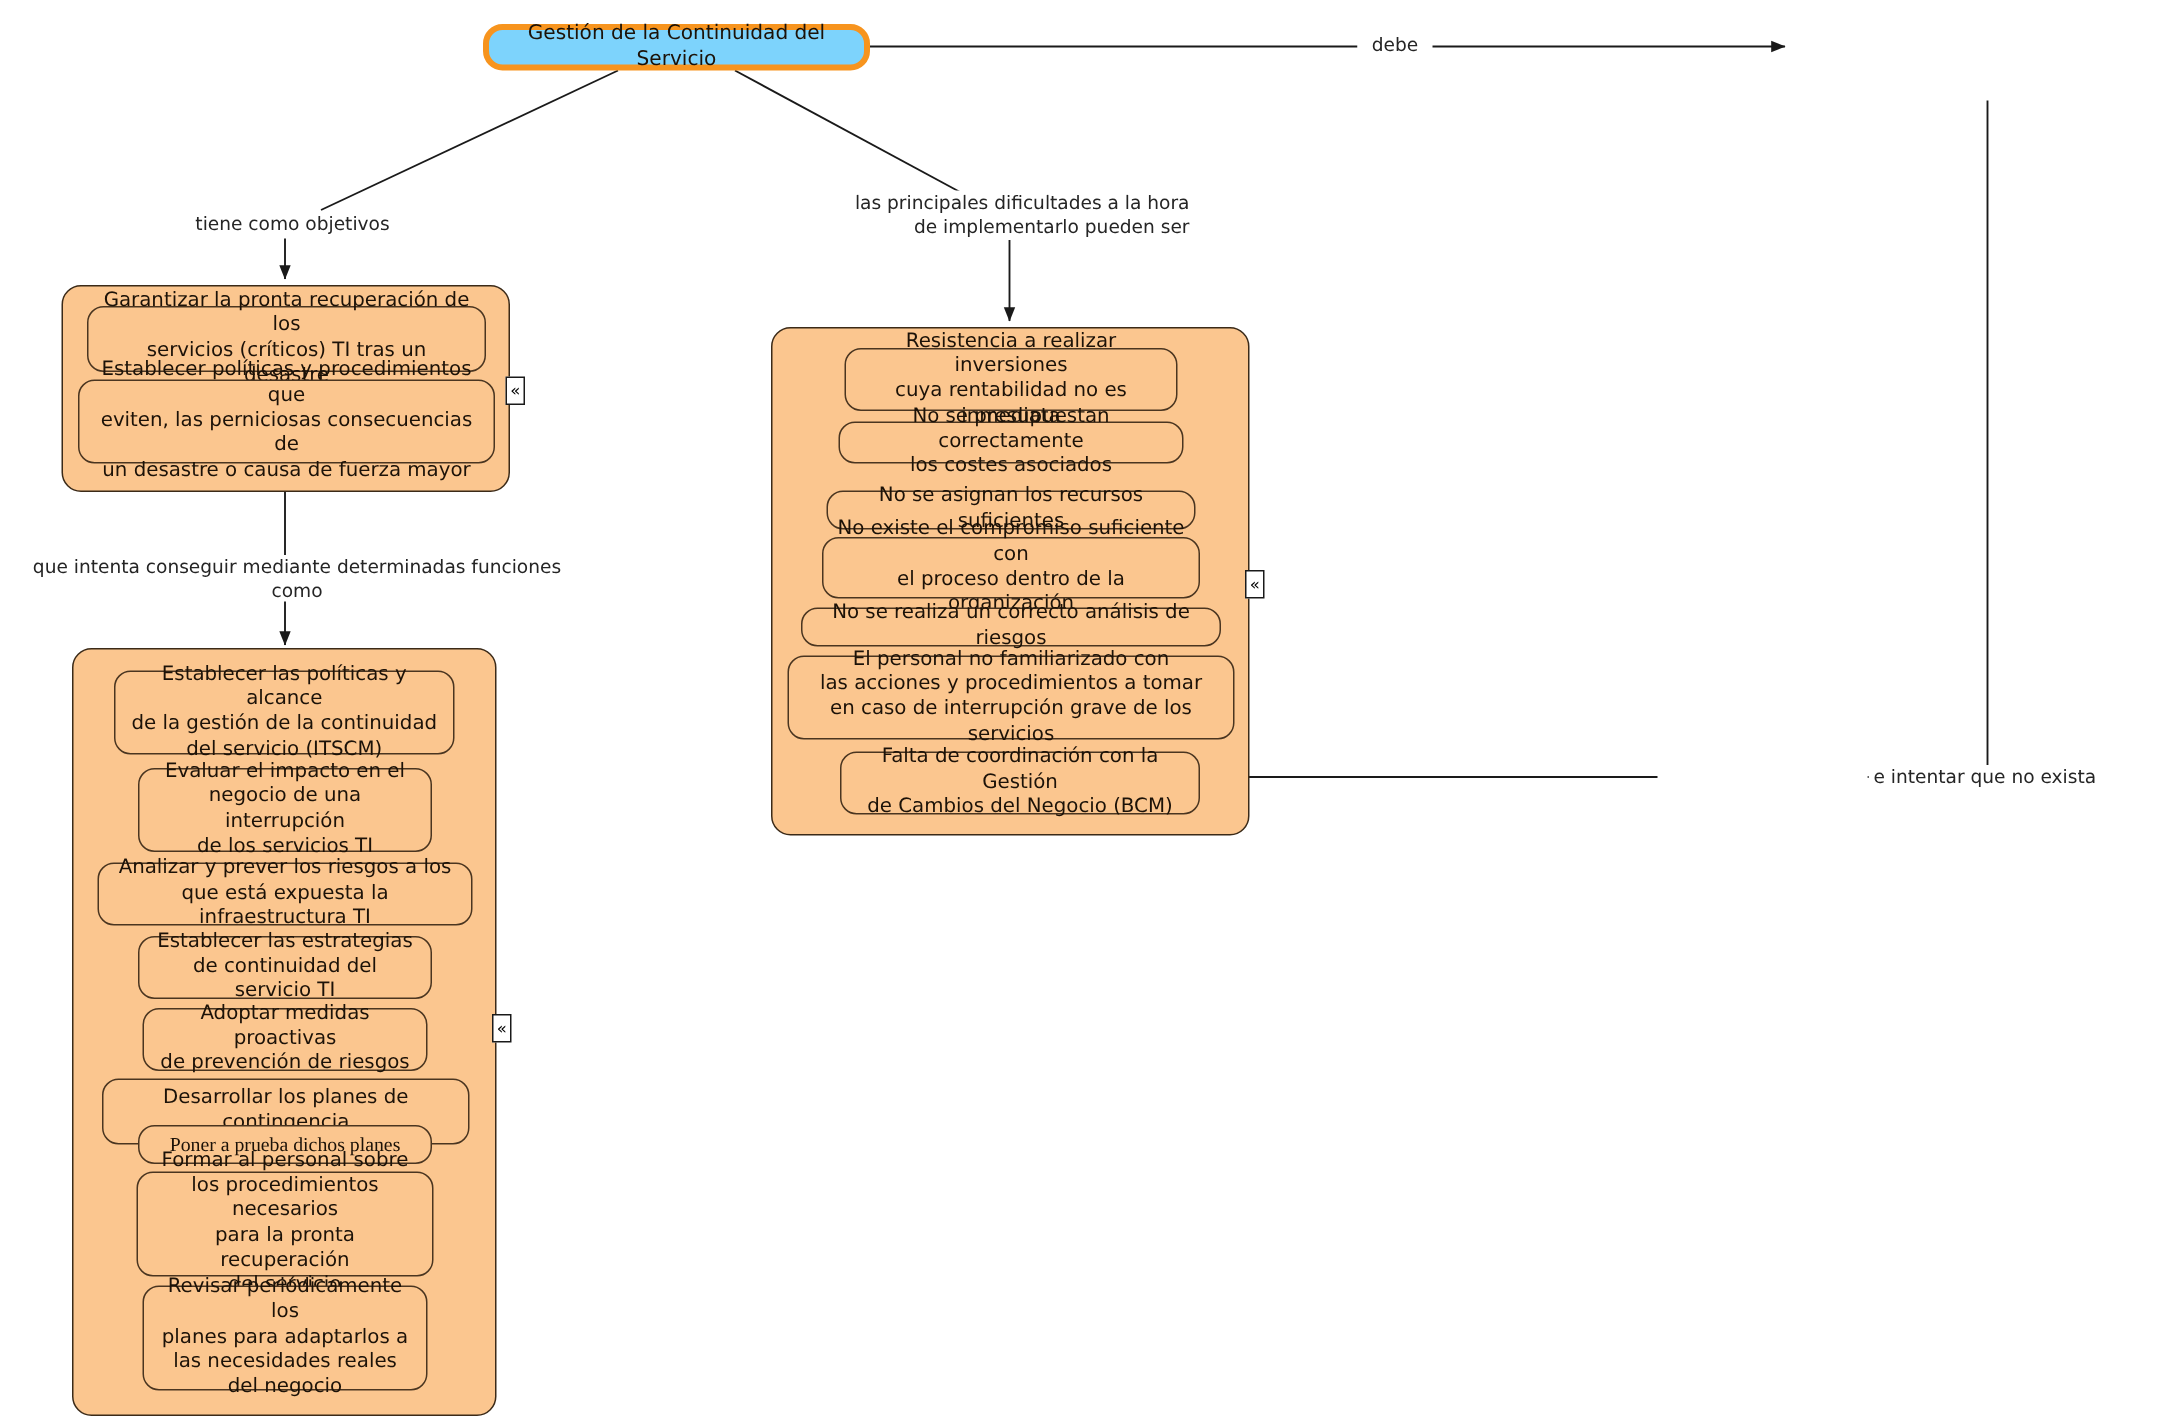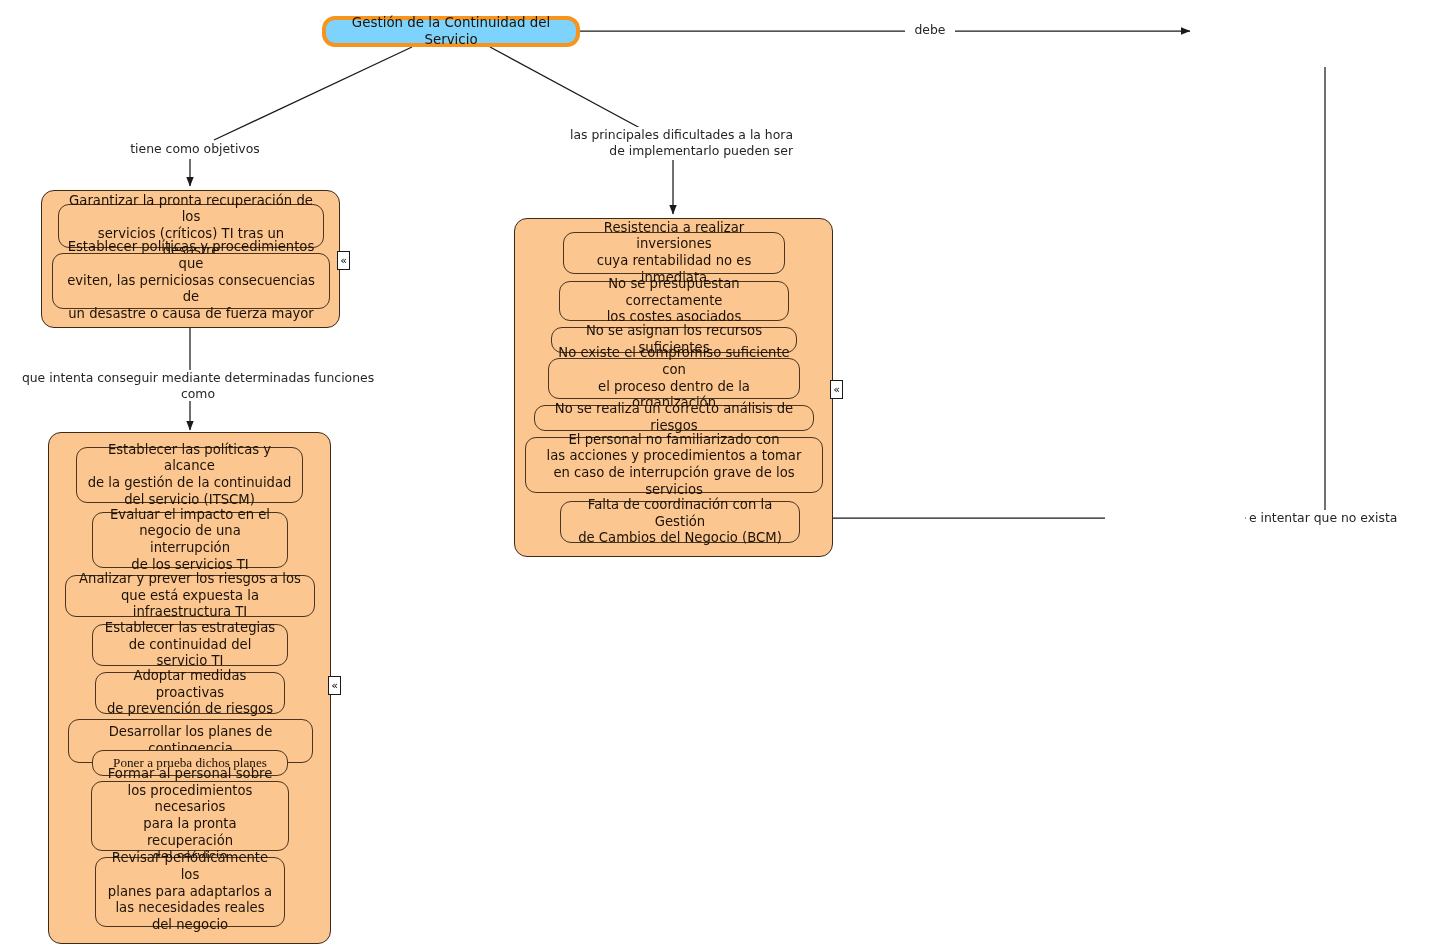--- a/index.html
+++ b/index.html
@@ -148,21 +148,21 @@
 servicios (críticos) TI tras un desastre</div>
     <div class="node" style="left:10px; top:62px; width:278px; height:56px;">Establecer políticas y procedimientos que
 eviten, las perniciosas consecuencias de
 un desastre o causa de fuerza mayor</div>
   </div>
   <div class="collapse-handle" style="left:337px; top:251px;">«</div>
 
   <div class="group" style="left:514px; top:218px; width:319px; height:339px;">
     <div class="node" style="left:48px; top:13px; width:222px; height:42px;">Resistencia a realizar inversiones
 cuya rentabilidad no es inmediata</div>
-    <div class="node" style="left:44px; top:62px; width:230px; height:40px;">No se presupuestan correctamente
+    <div class="node" style="left:44px; top:62px; width:230px; height:28px;">No se presupuestan correctamente
 los costes asociados</div>
     <div class="node" style="left:36px; top:108px; width:246px; height:26px;">No se asignan los recursos suficientes</div>
     <div class="node" style="left:33px; top:139px; width:252px; height:41px;">No existe el compromiso suficiente con
 el proceso dentro de la organización</div>
     <div class="node" style="left:19px; top:186px; width:280px; height:26px;">No se realiza un correcto análisis de riesgos</div>
     <div class="node" style="left:10px; top:218px; width:298px; height:56px;">El personal no familiarizado con
 las acciones y procedimientos a tomar
 en caso de interrupción grave de los servicios</div>
     <div class="node" style="left:45px; top:282px; width:240px; height:42px;">Falta de coordinación con la Gestión
 de Cambios del Negocio (BCM)</div>

